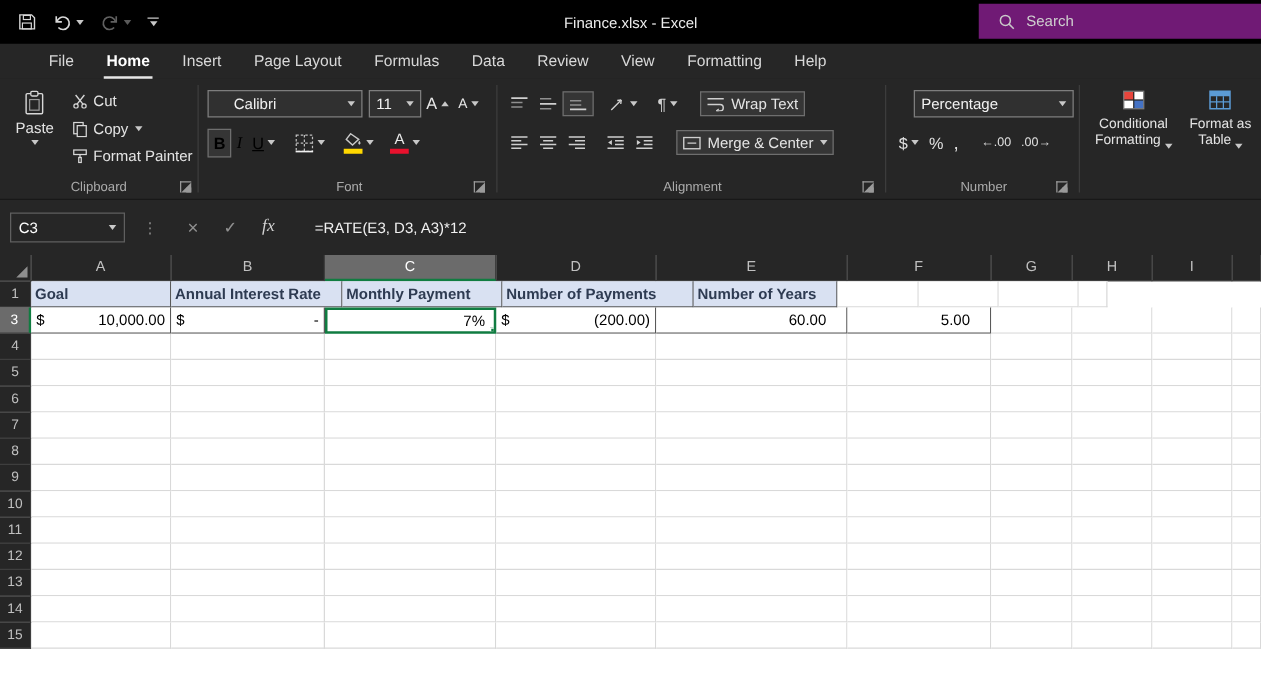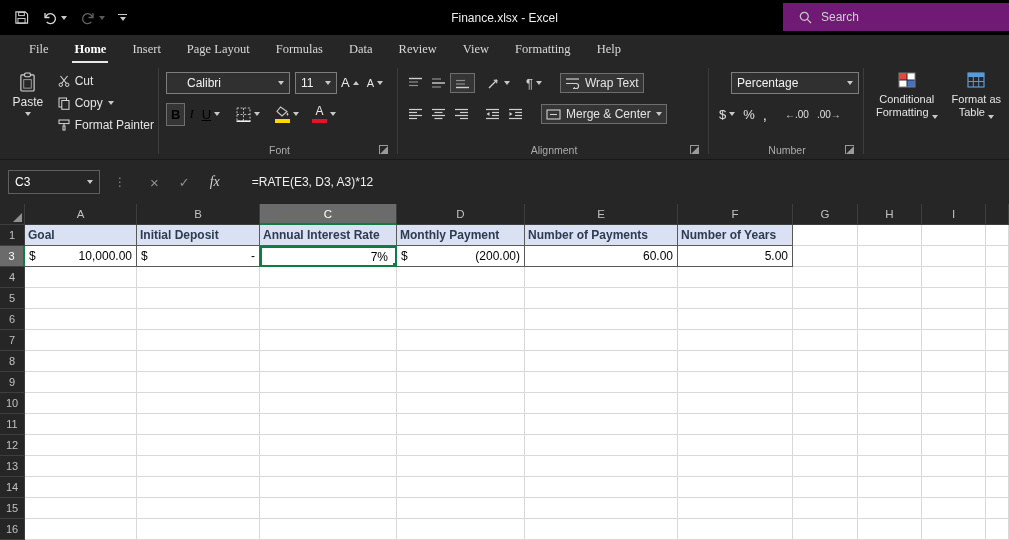--- a/index.html
+++ b/index.html
@@ -22,21 +22,21 @@
   .caret{width:0;height:0;border-left:3.5px solid transparent;border-right:3.5px solid transparent;border-top:4px solid #c8c8c8;display:inline-block;}
   .caret-up{width:0;height:0;border-left:3px solid transparent;border-right:3px solid transparent;border-bottom:4px solid #c8c8c8;display:inline-block;}
   .qat-custom{display:flex;flex-direction:column;align-items:center;gap:2px;}
   .qat-custom .bar{width:9px;height:1px;background:#c8c8c8;}
   .win-title{position:absolute;left:0;right:0;text-align:center;font-size:12px;color:#ececec;pointer-events:none;}
   .searchbox{position:absolute;right:0;top:3px;width:226px;height:28px;background:#701a75;display:flex;align-items:center;gap:9px;padding-left:16px;}
   .searchbox input{background:transparent;border:none;outline:none;color:#cfcfcf;font-size:12px;width:150px;font-family:inherit;}
   .searchbox input::placeholder{color:#cfcfcf;opacity:1;}
 
   
-  .tabrow{height:28px;display:flex;align-items:stretch;padding-left:16px;background:var(--ribbon-bg);font-family:Liberation Serif, serif;}
+  .tabrow{height:28px;display:flex;align-items:stretch;padding-left:26px;background:var(--ribbon-bg);}
   .tab{padding:0 13px;font-size:12.5px;color:#d8d8d8;display:flex;align-items:center;position:relative;cursor:default;white-space:nowrap;}
   .tab.active{color:#fff;font-weight:bold;}
   .tab.active::after{content:"";position:absolute;left:11px;right:11px;bottom:0;height:2px;background:#e6e6e6;}
 
   
   .ribbon{height:97px;background:var(--ribbon-bg);display:flex;border-bottom:1px solid #181818;}
   .rsep{width:1px;background:var(--line);margin:5px 0;flex:none;}
   .group{display:flex;flex-direction:column;padding-top:7px;position:relative;flex:none;}
   .group-label{margin-top:auto;height:18px;display:flex;align-items:center;justify-content:center;font-size:10.5px;color:#ababab;position:relative;}
   .launcher{position:absolute;right:5px;bottom:5px;width:9px;height:9px;border-left:1px solid #9a9a9a;border-top:1px solid #9a9a9a;}
@@ -106,21 +106,21 @@
   .g-colhdr.sel{background:#6b6b6b;color:#fff;border-bottom:2px solid var(--sel-green);}
   .g-rowhdr{background:var(--ribbon-bg);color:#c0c0c0;font-size:11px;display:flex;align-items:center;justify-content:center;
     border-right:1px solid #3e3e3e;border-bottom:1px solid #3e3e3e;flex:none;cursor:default;}
   .g-rowhdr.sel{background:#6b6b6b;color:#fff;border-right:2px solid var(--sel-green);}
   .g-cell{background:#fff;border-right:1px solid #d9d9d9;border-bottom:1px solid #d9d9d9;font-size:12px;color:#000;
     display:flex;align-items:center;flex:none;overflow:hidden;white-space:nowrap;cursor:cell;}
   .g-cell.hdr{background:var(--hdr-fill);color:var(--hdr-text);font-weight:bold;padding-left:3px;
     border-right:1px solid #595959;border-bottom:1px solid #595959;}
   .g-cell.boxed{border-right:1px solid #595959;border-bottom:1px solid #595959;}
   .g-cell.acc{justify-content:space-between;padding:0 4px;}
-  .g-cell.rgt{justify-content:flex-end;padding-right:4px;}
+  .g-cell.rgt{justify-content:flex-end;padding-right:16px;}
   .g-cell.selcell{border:2px solid var(--sel-green);position:relative;z-index:3;padding-right:7px;}
   .g-cell.selcell::after{content:"";position:absolute;right:-4px;bottom:-4px;width:5px;height:5px;
     background:var(--sel-green);border:1px solid #fff;}
 </style>
 </head>
 <body>
 
 <div class="titlebar">
   <div class="qat">
     <span class="qat-btn">
@@ -206,20 +206,24 @@
         <div class="rbtn">
           <svg width="12" height="12" viewBox="0 0 12 12">
             <rect x="1" y="1" width="10" height="3.6" fill="none" stroke="#d8d8d8" stroke-width="1"></rect>
             <path d="M6 4.6 v2.2" stroke="#d8d8d8" stroke-width="1"></path>
             <rect x="5" y="7" width="2" height="4" fill="none" stroke="#d8d8d8" stroke-width="1"></rect>
           </svg>
           <span>Format Painter</span>
         </div>
       </div>
     </div>
+    <div class="group-label">
+      <span>Clipboard</span>
+      <span class="launcher"></span>
+    </div>
   </div>
   <div class="rsep"></div>
 
   <div class="group g-font">
     <div class="rrow">
       <div class="combo combo-family">
         <span>Calibri</span>
         <span class="caret"></span>
       </div>
       <div class="combo combo-size">
@@ -464,21 +468,20 @@
       <div class="g-colhdr" style="width: 153px;">E</div>
       <div class="g-colhdr" style="width: 115px;">F</div>
       <div class="g-colhdr" style="width: 65px;">G</div>
       <div class="g-colhdr" style="width: 64px;">H</div>
       <div class="g-colhdr" style="width: 64px;">I</div>
       <div class="g-colhdr" style="width: 23px;"></div>
     </div>
     <div class="g-row">
       <div class="g-rowhdr" style="width: 25px;">1</div>
       <div class="g-cell hdr" style="width: 112px;">Goal</div>
-      <div class="g-cell hdr" style="width: 123px;">Initial Deposit</div>
       <div class="g-cell hdr" style="width: 137px;">Annual Interest Rate</div>
       <div class="g-cell hdr" style="width: 128px;">Monthly Payment</div>
       <div class="g-cell hdr" style="width: 153px;">Number of Payments</div>
       <div class="g-cell hdr" style="width: 115px;">Number of Years</div>
       <div class="g-cell" style="width: 65px;"></div>
       <div class="g-cell" style="width: 64px;"></div>
       <div class="g-cell" style="width: 64px;"></div>
       <div class="g-cell" style="width: 23px;"></div>
     </div>
     <div class="g-row">
@@ -658,26 +661,13 @@
       <div class="g-cell" style="width: 123px;"></div>
       <div class="g-cell" style="width: 137px;"></div>
       <div class="g-cell" style="width: 128px;"></div>
       <div class="g-cell" style="width: 153px;"></div>
       <div class="g-cell" style="width: 115px;"></div>
       <div class="g-cell" style="width: 65px;"></div>
       <div class="g-cell" style="width: 64px;"></div>
       <div class="g-cell" style="width: 64px;"></div>
       <div class="g-cell" style="width: 23px;"></div>
     </div>
-    <div class="g-row">
-      <div class="g-rowhdr" style="width: 25px;">16</div>
-      <div class="g-cell" style="width: 112px;"></div>
-      <div class="g-cell" style="width: 123px;"></div>
-      <div class="g-cell" style="width: 137px;"></div>
-      <div class="g-cell" style="width: 128px;"></div>
-      <div class="g-cell" style="width: 153px;"></div>
-      <div class="g-cell" style="width: 115px;"></div>
-      <div class="g-cell" style="width: 65px;"></div>
-      <div class="g-cell" style="width: 64px;"></div>
-      <div class="g-cell" style="width: 64px;"></div>
-      <div class="g-cell" style="width: 23px;"></div>
-    </div>
   </div>
 
 </body></html>

